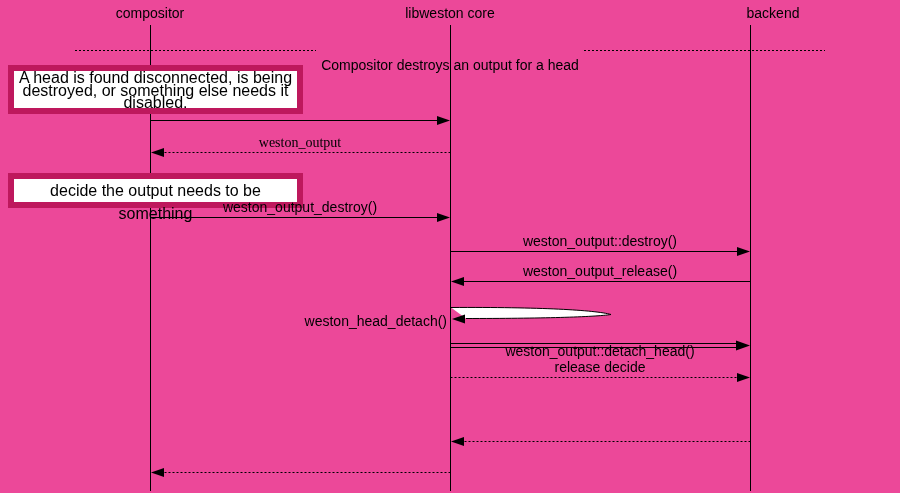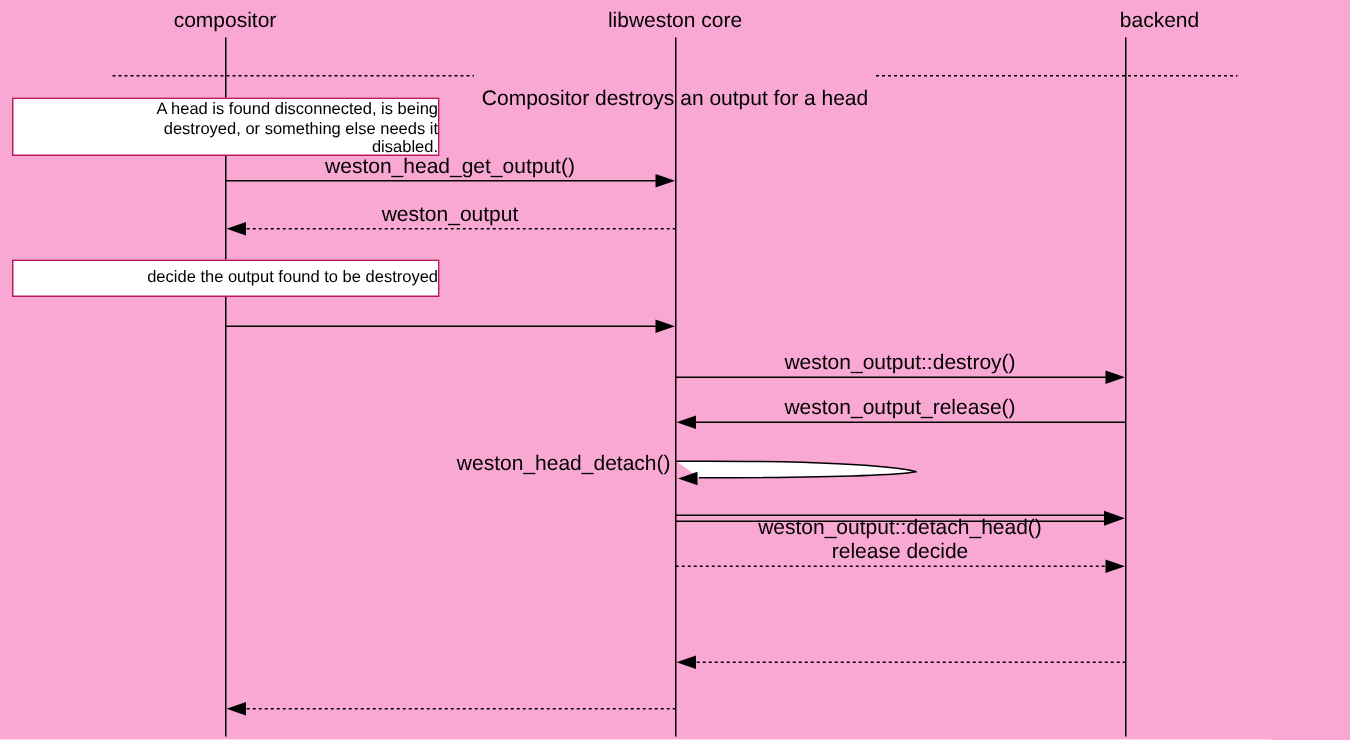--- a/index.html
+++ b/index.html
@@ -1,40 +1,40 @@
 <!DOCTYPE html>
 <html><head>
 <meta charset="utf-8">
 <style>
   html,body{margin:0;padding:0;background:#ffffff;}
   #canvas{
     position:relative;
     width:900px;height:493px;
-    background:#f9a8d4;
+    background:#ec4899;
     font-family:"Liberation Sans", sans-serif;
     color:#000000;
     overflow:hidden;
   }
   #wires{position:absolute;left:0;top:0;}
   .head-label{
     position:absolute;top:5px;height:16px;line-height:16px;
     font-size:14px;white-space:nowrap;transform:translateX(-50%);
   }
   .msg-label{
     position:absolute;height:15px;line-height:15px;
     font-size:14px;white-space:nowrap;transform:translateX(-50%);
   }
   .msg-label.right-align{transform:none;text-align:right;}
   .divider-label{
     position:absolute;top:58px;height:14px;line-height:14px;
     font-size:14px;white-space:nowrap;transform:translateX(-50%);
   }
   .note{
-    position:absolute;border:1px solid #be185d;background:#ffffff;
-    font-size:11px;text-align:right;
+    position:absolute;border:6px solid #be185d;background:#ffffff;
+    font-size:16px;text-align:center;
   }
   .note.multiline{white-space:pre-line;line-height:12.5px;padding-top:1px;}
   .note.oneline{line-height:23px;}
 </style>
 </head>
 <body>
 
 <div id="canvas">
 
   <svg id="wires" width="900" height="493" viewBox="0 0 900 493">
@@ -100,23 +100,23 @@
 
   <div class="head-label" style="left:150px;">compositor</div>
   <div class="head-label" style="left:450px;">libweston core</div>
   <div class="head-label" style="left:750px;margin-left:23px;">backend</div>
 
   <div class="divider-label" style="left:450px;">Compositor destroys an output for a head</div>
 
   <div class="note multiline" style="left:8px;top:65px;width:283px;height:36px;">A head is found disconnected, is being
 destroyed, or something else needs it
 disabled.</div>
-  <div class="note oneline" style="left:8px;top:173px;width:283px;height:23px;">decide the output found to be destroyed</div>
+  <div class="note oneline" style="left:8px;top:173px;width:283px;height:23px;">decide the output needs to be something</div>
 
-  <div class="msg-label" style="left:300px;top:103px;">weston_head_get_output()</div>
-  <div class="msg-label" style="left:300px;top:135px;">weston_output</div>
+  <div class="msg-label" style="left:300px;top:135px;font-family:Liberation Serif, serif;">weston_output</div>
+  <div class="msg-label" style="left:300px;top:200px;">weston_output_destroy()</div>
   <div class="msg-label" style="left:600px;top:264px;">weston_output_release()</div>
   <div class="msg-label" style="left:600px;top:234px;">weston_output::destroy()</div>
-  <div class="msg-label right-align" style="right:453px;top:301px;">weston_head_detach()</div>
+  <div class="msg-label right-align" style="right:453px;top:314px;">weston_head_detach()</div>
   <div class="msg-label" style="left:600px;top:344px;">weston_output::detach_head()</div>
   <div class="msg-label" style="left:600px;top:360px;">release decide</div>
 
 </div>
 
 </body></html>

